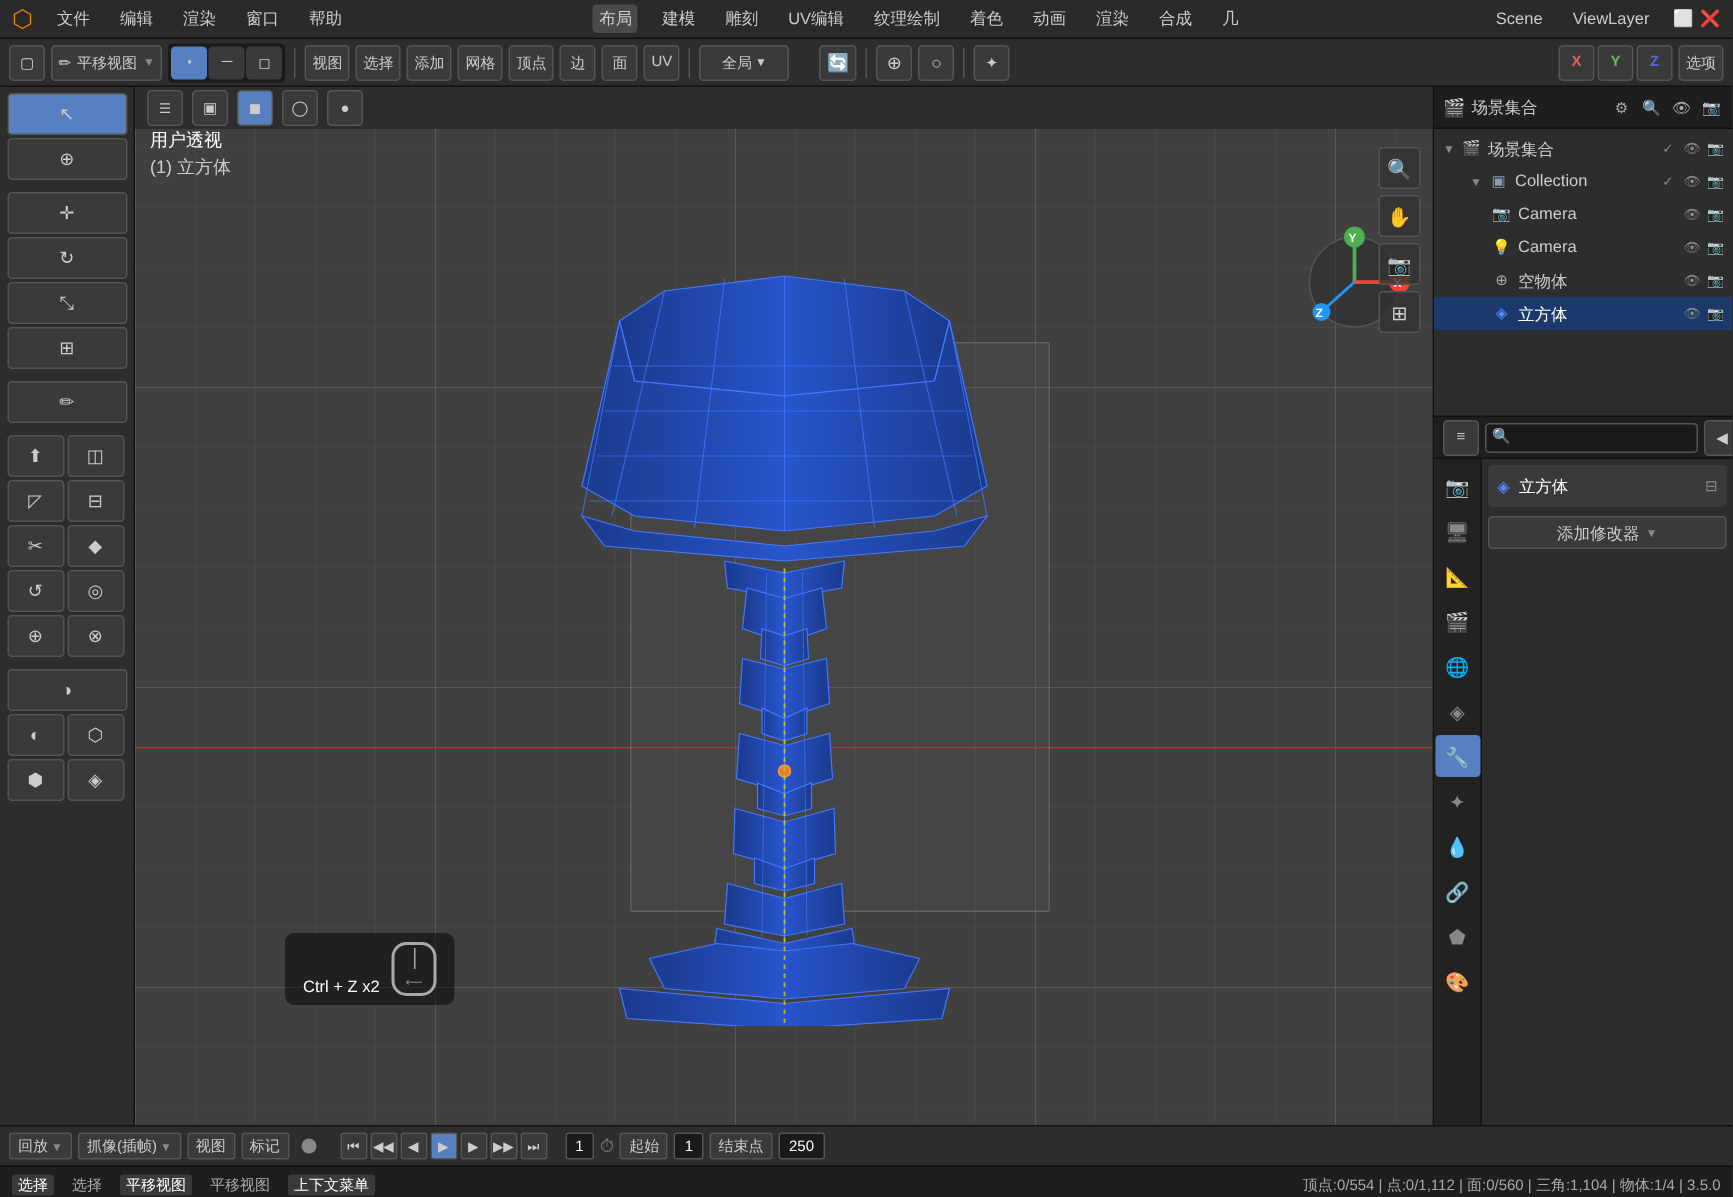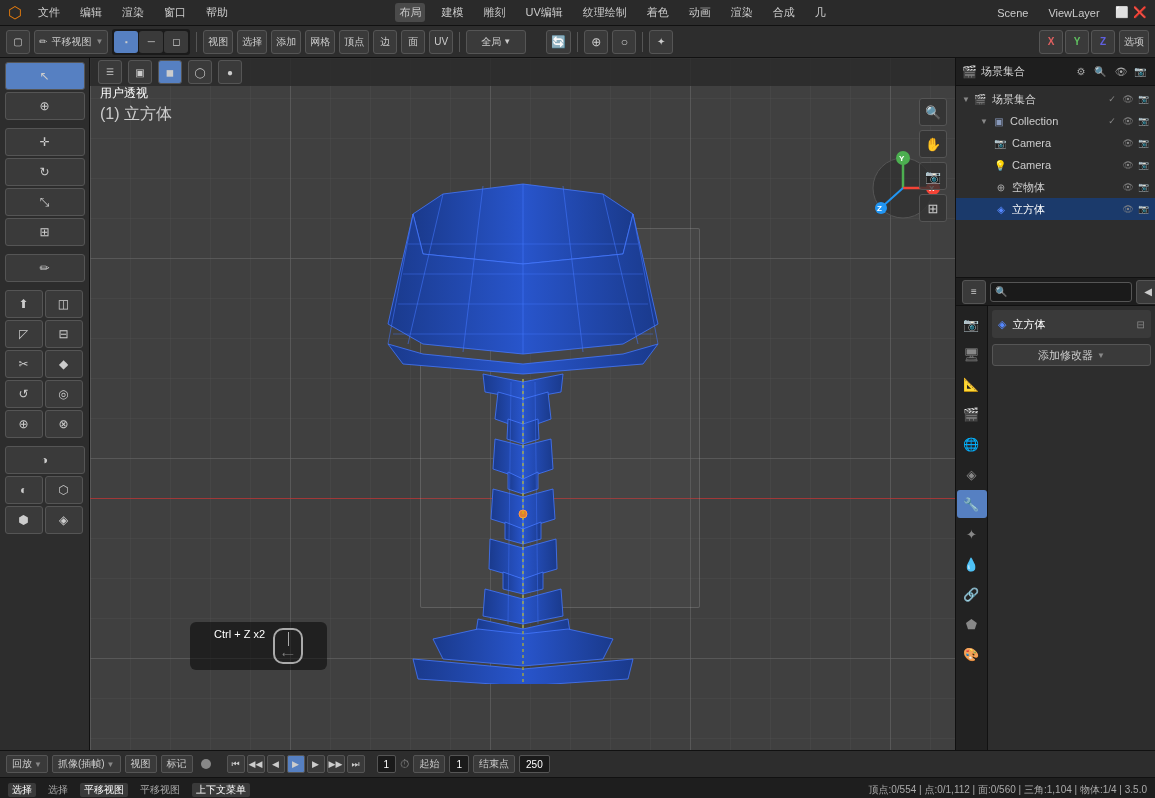--- a/index.html
+++ b/index.html
@@ -203,23 +203,23 @@
       color: #ccc;
     }
 
     
     .hint-box {
       position: absolute;
       bottom: 80px;
       left: 100px;
       background: rgba(0,0,0,0.5);
       border-radius: 6px;
-      padding: 6px 24px;
-      display: flex;
-      align-items: flex-start;
+      padding: 6px 12px;
+      display: flex;
+      align-items: flex-end;
       gap: 8px;
     }
     .hint-text { color: #fff; font-size: 11px; }
     .mouse-icon {
       width: 30px;
       height: 36px;
       border: 2px solid #aaa;
       border-radius: 10px;
       position: relative;
       display: flex;
@@ -668,21 +668,21 @@
     <div class="viewport-header">
       <div class="toolbar-btn" style="font-size:9px;">☰</div>
       <div class="toolbar-btn" style="font-size:10px;">▣</div>
       <div class="toolbar-btn" style="background:#5680c2; font-size:10px;">◼</div>
       <div class="toolbar-btn" style="font-size:10px;">◯</div>
       <div class="toolbar-btn" style="font-size:10px;">●</div>
     </div>
 
     <div class="vp-mode-label">
       <div>用户透视</div>
-      <div style="font-size:16px; color:#ccc;">(1) 立方体</div>
+      <div style="font-size:12px; color:#ccc;">(1) 立方体</div>
     </div>
 
     <div style="position:absolute; left:330px; top:170px; width:280px; height:380px; background:rgba(100,100,100,0.15); border:1px solid rgba(200,200,200,0.2); border-radius:2px;"></div>
 
     <svg class="chalice-svg" width="380" height="560" viewBox="0 0 380 560">
       <defs>
         <linearGradient id="blueGrad" x1="0%" y1="0%" x2="100%" y2="0%">
           <stop offset="0%" style="stop-color:#1a3a8c;stop-opacity:1"></stop>
           <stop offset="50%" style="stop-color:#2855cc;stop-opacity:1"></stop>
           <stop offset="100%" style="stop-color:#1a3a8c;stop-opacity:1"></stop>

